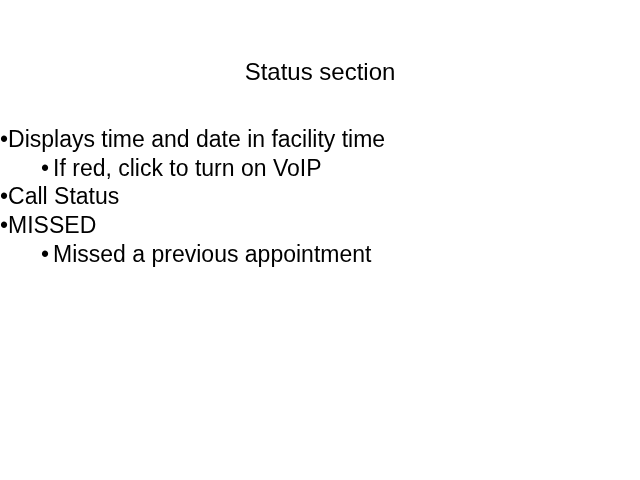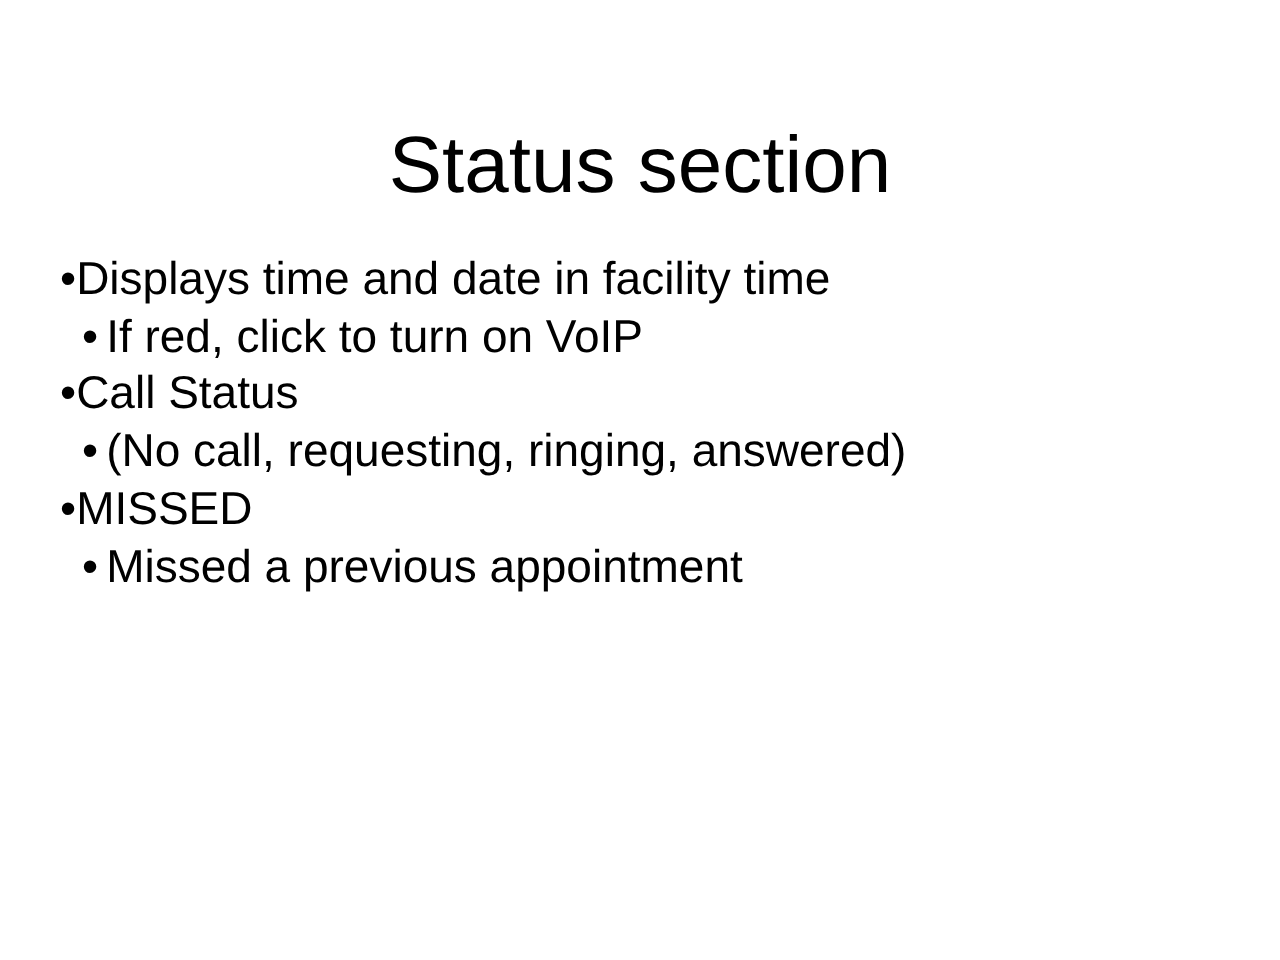--- a/index.html
+++ b/index.html
@@ -19,21 +19,21 @@
     height: 480px;
     background: #ffffff;
     overflow: hidden;
   }
   #slide-title {
     position: absolute;
     left: 0;
     top: 38px;
     width: 640px;
     text-align: center;
-    font-size: 40px;
+    font-size: 24px;
     line-height: 36px;
     font-weight: normal;
     letter-spacing: 0px;
     color: #000000;
     white-space: nowrap;
   }
   #body-block {
     position: absolute;
     left: 0;
     top: 125px;
@@ -47,21 +47,20 @@
   li.bullet-line {
     margin: 0;
     padding: 0;
     font-size: 23px;
     line-height: 28.7px;
     color: #000000;
     white-space: nowrap;
     display: block;
   }
   li.level-1 {
-    padding-left: 30px;
   }
   li.level-2 {
     padding-left: 41px;
   }
   .bullet-glyph {
     display: inline-block;
     font-size: 23px;
     line-height: inherit;
     vertical-align: baseline;
   }
@@ -86,23 +85,20 @@
     <ul class="bullets" id="bullet-list">
       <li class="bullet-line level-1">
         <span class="bullet-glyph">•</span><span class="bullet-text">Displays time and date in facility time</span>
       </li>
       <li class="bullet-line level-2">
         <span class="bullet-glyph">•</span><span class="bullet-text">If red, click to turn on VoIP</span>
       </li>
       <li class="bullet-line level-1">
         <span class="bullet-glyph">•</span><span class="bullet-text">Call Status</span>
       </li>
-      <li class="bullet-line level-2">
-        <span class="bullet-glyph">•</span><span class="bullet-text">(No call, requesting, ringing, answered)</span>
-      </li>
       <li class="bullet-line level-1">
         <span class="bullet-glyph">•</span><span class="bullet-text">MISSED</span>
       </li>
       <li class="bullet-line level-2">
         <span class="bullet-glyph">•</span><span class="bullet-text">Missed a previous appointment</span>
       </li>
     </ul>
   </div>
 
 </div>

